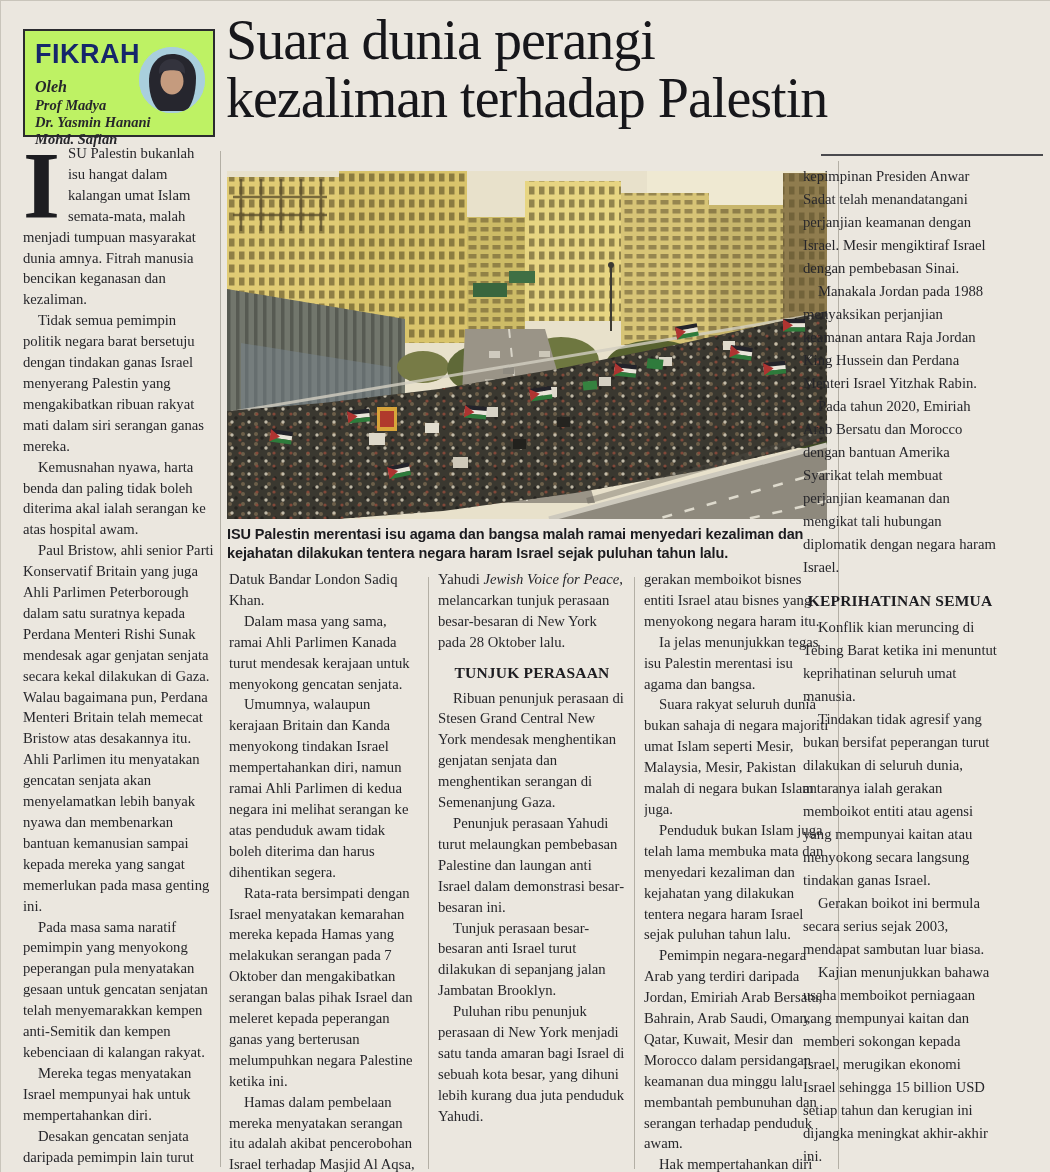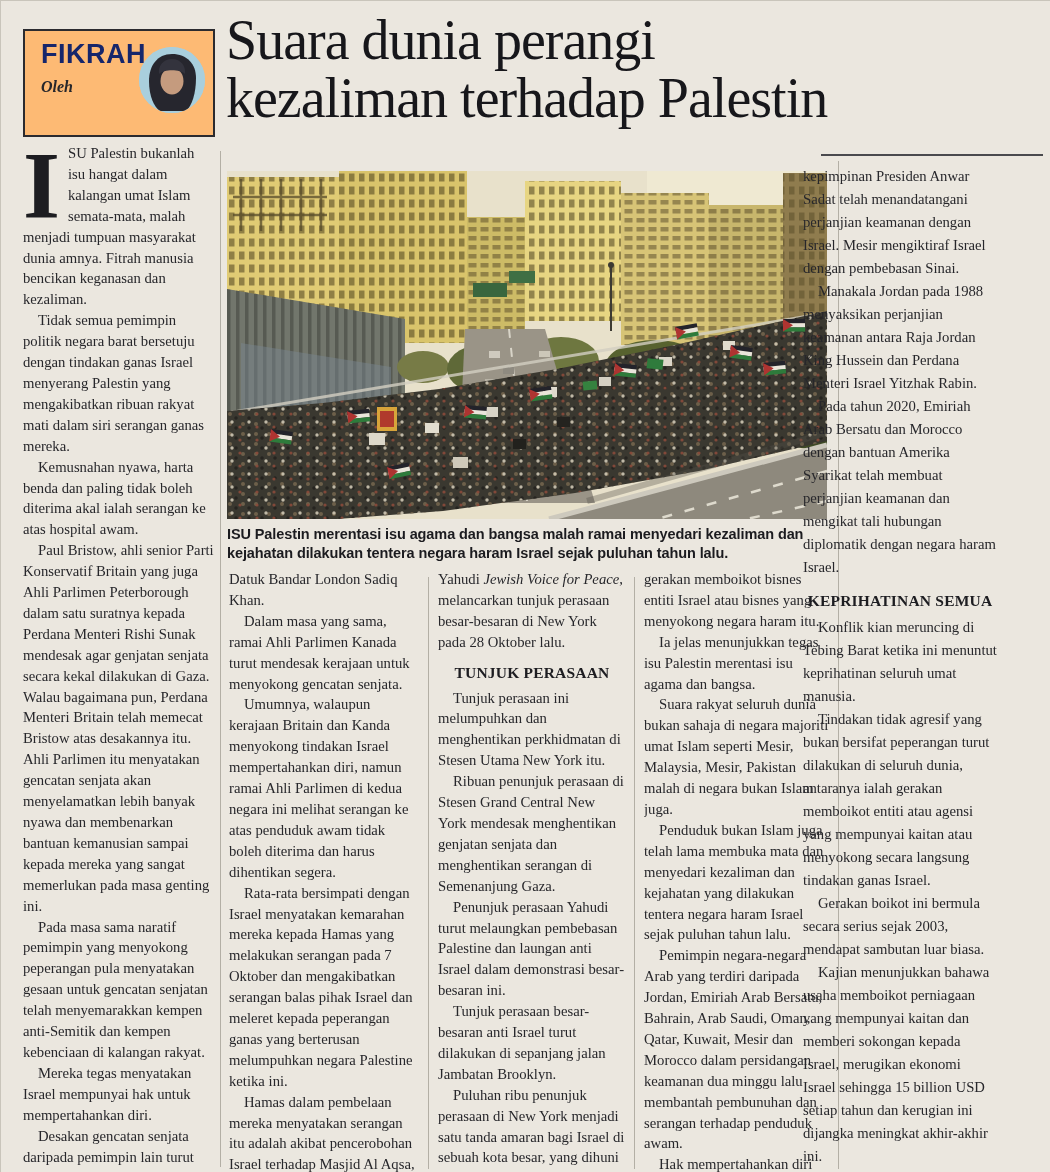--- a/index.html
+++ b/index.html
@@ -7,22 +7,22 @@
     position:relative; width:1050px; height:1172px; margin:0 auto;
     background:#ebe7df;
     border:1px solid #c9c5bb;
     font-family:"Liberation Serif", serif;
     color:#27272b;
     overflow:hidden;
   }
   
   .fikrah-box{
     position:absolute; left:22px; top:28px; width:192px; height:108px;
-    background:#fdba74; border:2px solid #2b2b2f; box-sizing:border-box;
-    padding:8px 16px;
+    background:#bef264; border:2px solid #2b2b2f; box-sizing:border-box;
+    padding:8px 10px;
   }
   .kicker{
     font-family:"Liberation Sans", sans-serif; font-weight:bold;
     font-size:27px; letter-spacing:0.5px; color:#16266b;
   }
   .byline{margin-top:8px; font-style:italic; font-weight:bold; line-height:1.18;}
   .byline .oleh{font-size:16px; font-weight:bold;}
   .byline .names div{font-size:14.5px;}
   .avatar{
     position:absolute; right:8px; top:16px; width:66px; height:66px;
@@ -80,20 +80,25 @@
     <div class="avatar">
       <svg viewBox="0 0 66 66">
         <rect width="66" height="66" fill="#a9cfdd"></rect>
         <path d="M33,7 C18,7 10,19 10,34 C10,49 15,60 21,64 L47,64 C53,59 57,46 57,31 C57,17 48,7 33,7 Z" fill="#26262e"></path>
         <ellipse cx="33" cy="34" rx="11.5" ry="13.5" fill="#c59b7e"></ellipse>
         <path d="M33,12 C24,12 19,19 20,27 C25,22 41,22 46,27 C47,19 42,12 33,12 Z" fill="#33333d"></path>
       </svg>
     </div>
     <div class="byline">
       <div class="oleh">Oleh</div>
+      <div class="names">
+        <div>Prof Madya</div>
+        <div>Dr. Yasmin Hanani</div>
+        <div>Mohd. Safian</div>
+      </div>
     </div>
   </div>
 
   <div class="headline">
     <div>Suara dunia perangi</div>
     <div>kezaliman terhadap Palestin</div>
   </div>
   <div class="headline-rule"></div>
 
   <div class="textcol left-col">
@@ -236,21 +241,20 @@
         <p>Umumnya, walaupun kerajaan Britain dan Kanda menyokong tindakan Israel mempertahankan diri, namun ramai Ahli Parlimen di kedua negara ini melihat serangan ke atas penduduk awam tidak boleh diterima dan harus dihentikan segera.</p>
         <p>Rata-rata bersimpati dengan Israel menyatakan kemarahan mereka kepada Hamas yang melakukan serangan pada 7 Oktober dan mengakibatkan serangan balas pihak Israel dan meleret kepada peperangan ganas yang berterusan melumpuhkan negara Palestine ketika ini.</p>
         <p>Hamas dalam pembelaan mereka menyatakan serangan itu adalah akibat pencerobohan Israel terhadap Masjid Al Aqsa, kekangan Israel di Semenanjung Gaza dan pencerobohan tentera Israel yang berterusan di wilayah konflik itu.</p>
       </div>
   </div>
 
   <div class="textcol col3">
     <p class="noindent"><span>Yahudi </span><em>Jewish Voice for Peace</em><span>, melancarkan tunjuk perasaan besar-besaran di New York pada 28 Oktober lalu.</span></p>
     <h3 class="subhead">TUNJUK PERASAAN</h3>
     <div>
-        <p>Tunjuk perasaan ini melumpuhkan dan menghentikan perkhidmatan di Stesen Utama New York itu.</p>
         <p>Ribuan penunjuk perasaan di Stesen Grand Central New York mendesak menghentikan genjatan senjata dan menghentikan serangan di Semenanjung Gaza.</p>
         <p>Penunjuk perasaan Yahudi turut melaungkan pembebasan Palestine dan laungan anti Israel dalam demonstrasi besar-besaran ini.</p>
         <p>Tunjuk perasaan besar-besaran anti Israel turut dilakukan di sepanjang jalan Jambatan Brooklyn.</p>
         <p>Puluhan ribu penunjuk perasaan di New York menjadi satu tanda amaran bagi Israel di sebuah kota besar, yang dihuni lebih kurang dua juta penduduk Yahudi.</p>
       </div>
   </div>
 
   <div class="textcol col4 cont">
     <div>
         <p>gerakan memboikot bisnes entiti Israel atau bisnes yang menyokong negara haram itu.</p>

